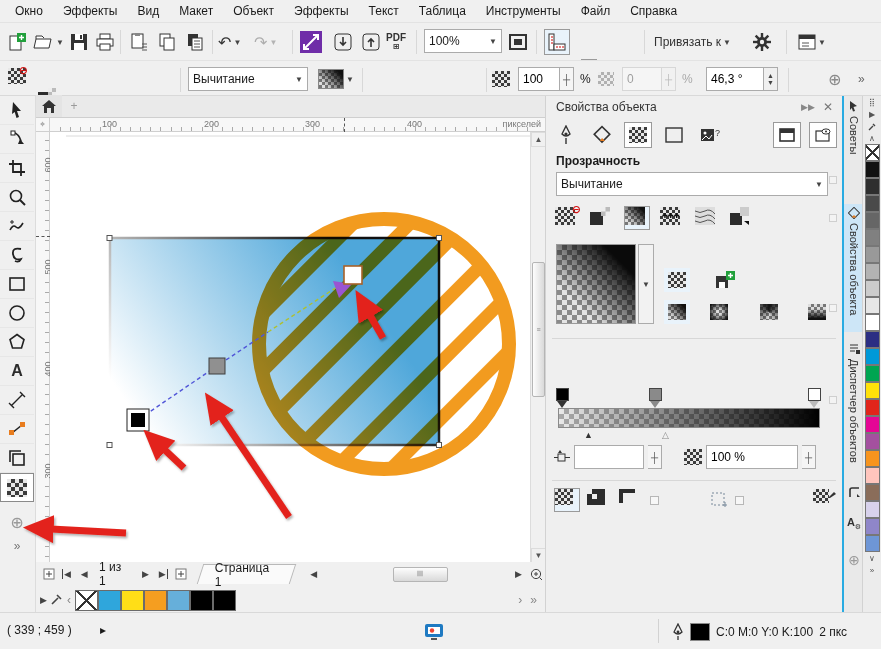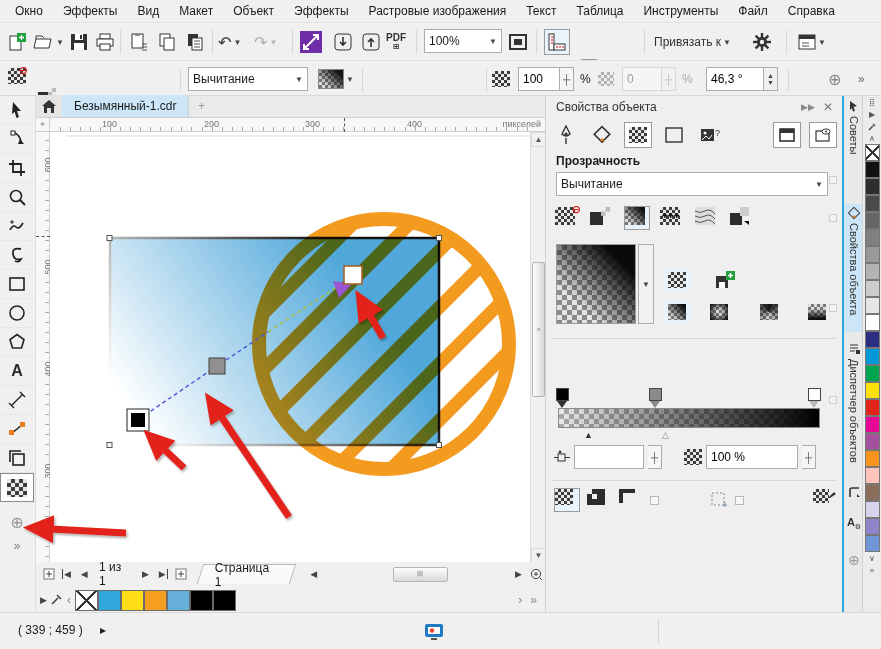--- a/index.html
+++ b/index.html
@@ -106,21 +106,20 @@
 
 <div class="app">
 
   <div class="menubar">
     <span class="menu-item">Окно</span>
     <span class="menu-item">Эффекты</span>
     <span class="menu-item">Вид</span>
     <span class="menu-item">Макет</span>
     <span class="menu-item">Объект</span>
     <span class="menu-item">Эффекты</span>
-    <span class="menu-item">Растровые изображения</span>
     <span class="menu-item">Текст</span>
     <span class="menu-item">Таблица</span>
     <span class="menu-item">Инструменты</span>
     <span class="menu-item">Файл</span>
     <span class="menu-item">Справка</span>
   </div>
 
   <div class="tb tb1">
     <div class="tbtn ico20" style="left:4px">
       <svg width="20" height="20">
@@ -418,23 +417,20 @@
     <div class="tool" style="border:none;color:#9a9a9a;font-size:16px;margin-top:6px">⊕</div>
     <div class="tool" style="border:none;color:#777;height:18px">»</div>
   </div>
 
   <div class="docarea">
     <div class="tabbar">
       <div class="home">
           <svg width="14" height="13">
             <path d="M7 0 L14 6 H12 V13 H9 V8 H5 V13 H2 V6 H0 Z" fill="#333"></path>
           </svg>
-        </div>
-      <div class="dtab active">
-          <span>Безымянный-1.cdr</span>
         </div>
       <div class="newtab">+</div>
     </div>
     <div class="rulerorigin">⌖</div>
     <div class="hruler">
       <span class="lab" style="left:52px">100</span>
       <span class="lab" style="left:154px">200</span>
       <span class="lab" style="left:255px">300</span>
       <span class="lab" style="left:357px">400</span>
       <span class="lab" style="right:4px">пикселей</span>
@@ -869,33 +865,43 @@
     <div class="rsw" style="background: rgb(255, 197, 189);"></div>
     <div class="rsw" style="background: rgb(138, 109, 90);"></div>
     <div class="rsw" style="background: rgb(216, 210, 236);"></div>
     <div class="rsw" style="background: rgb(143, 134, 201);"></div>
     <div class="rsw" style="background: rgb(110, 150, 214);"></div>
     <div class="ctrl">∨</div>
     <div class="ctrl">»</div>
   </div>
 
   <div class="statusbar">
-    <div class="item" style="left:18px">
+    <div class="item" style="left:7px">
         <span>( 339  ; 459 )</span>
       </div>
     <div class="item" style="left:100px">▸</div>
     <div class="item" style="left:424px">
       <svg width="20" height="18">
           <rect x="1" y="1" width="18" height="13" rx="2" fill="#1f7ac2"></rect>
           <rect x="4" y="4" width="12" height="7" fill="#fff"></rect>
           <circle cx="8" cy="7.5" r="2.2" fill="#e43"></circle>
           <path d="M7 16h6" stroke="#555" stroke-width="2"></path>
         </svg>
     </div>
     <div style="position:absolute;left:658px;top:6px;width:1px;height:24px;background:#d2d2d2"></div>
+    <div class="item" style="left:672px">
+      <svg width="12" height="18">
+          <path d="M6 1 L10 9 Q6 13 2 9 Z" fill="none" stroke="#333" stroke-width="1.3"></path>
+          <circle cx="6" cy="9" r="1.4" fill="#333"></circle>
+          <path d="M6 13v4" stroke="#333" stroke-width="1.3"></path>
+        </svg>
+      <div class="swatchbox" style="background: rgb(0, 0, 0);"></div>
+      <span>C:0 M:0 Y:0 K:100</span>
+      <span>2 пкс</span>
+    </div>
   </div>
 
   <svg class="overlay" viewBox="0 0 881 649">
     <defs>
       <marker id="ah" markerWidth="4.4" markerHeight="4" refX="3.1" refY="2" orient="auto">
         <path d="M0,0 L4.4,2 L0,4 Z" fill="#E3241B"></path>
       </marker>
       <filter id="ds" x="-30%" y="-30%" width="160%" height="160%">
           <feDropShadow dx="1.5" dy="2" stdDeviation="1.2" flood-opacity="0.3"></feDropShadow>
         </filter>

